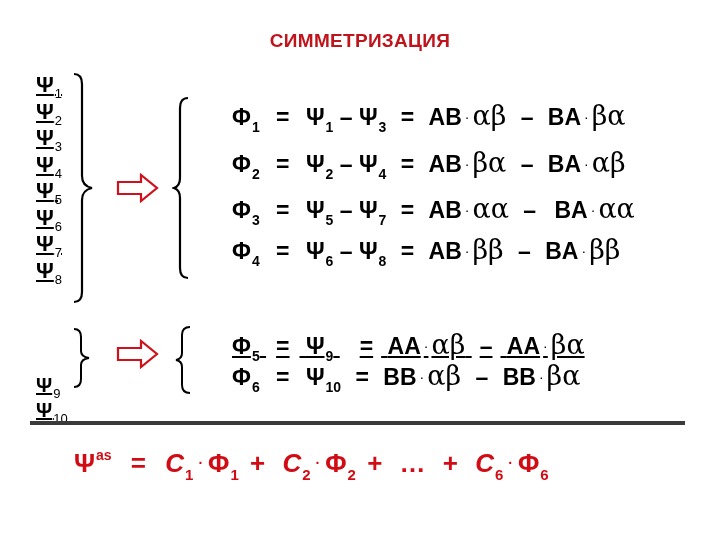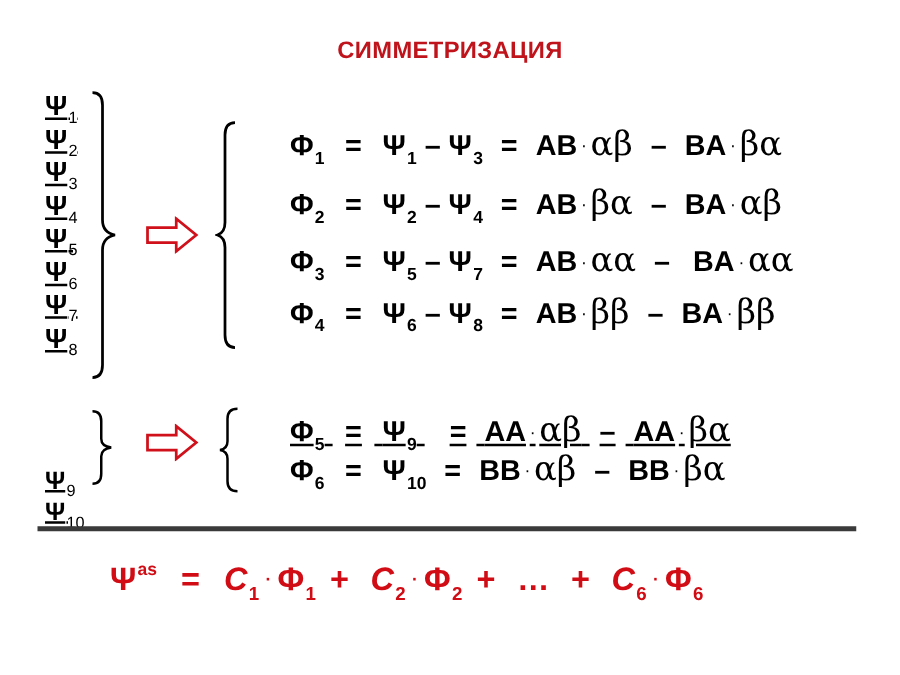--- a/index.html
+++ b/index.html
@@ -10,21 +10,21 @@
            font-weight:bold; font-size:19px; letter-spacing:0.3px; }
   .psi-col { left:36px; font-weight:bold; font-size:22px; line-height:26.5px; }
   .psi-col .it { display:block; height:26.5px; white-space:nowrap;text-decoration:underline; }
   .sub { font-size:13px; font-weight:normal; position:relative; top:6px; margin-left:1px; }
   .eq { left:232px; font-weight:bold; font-size:23px; white-space:nowrap; }
   .eq .sub2 { font-size:14px; position:relative; top:7px; margin-left:1px; }
   .greek { font-family:"DejaVu Serif", serif; font-weight:normal; font-size:27px; }
   .dot { font-weight:normal; font-size:14px; position:relative; top:-3px; margin:0 3px; }
   .sp { display:inline-block; }
   .hr { left:30px; top:421px; width:655px; height:4px; background:#3a3a3a; }
-  .final { left:88px; top:448px; color:#d10c14; font-weight:bold; font-size:26px; white-space:nowrap; }
+  .final { left:74px; top:448px; color:#d10c14; font-weight:bold; font-size:26px; white-space:nowrap; }
   .final .c { font-style:italic; }
   .final .s { font-size:15px; position:relative; top:8px; margin-left:1px; }
   .final .sup { font-size:14px; position:relative; top:-12px; margin-left:1px; }
   .final .dt { font-size:14px; position:relative; top:-4px; margin:0 5px; }
 </style>
 </head>
 <body>
 
 <div class="abs title">СИММЕТРИЗАЦИЯ</div>
 

